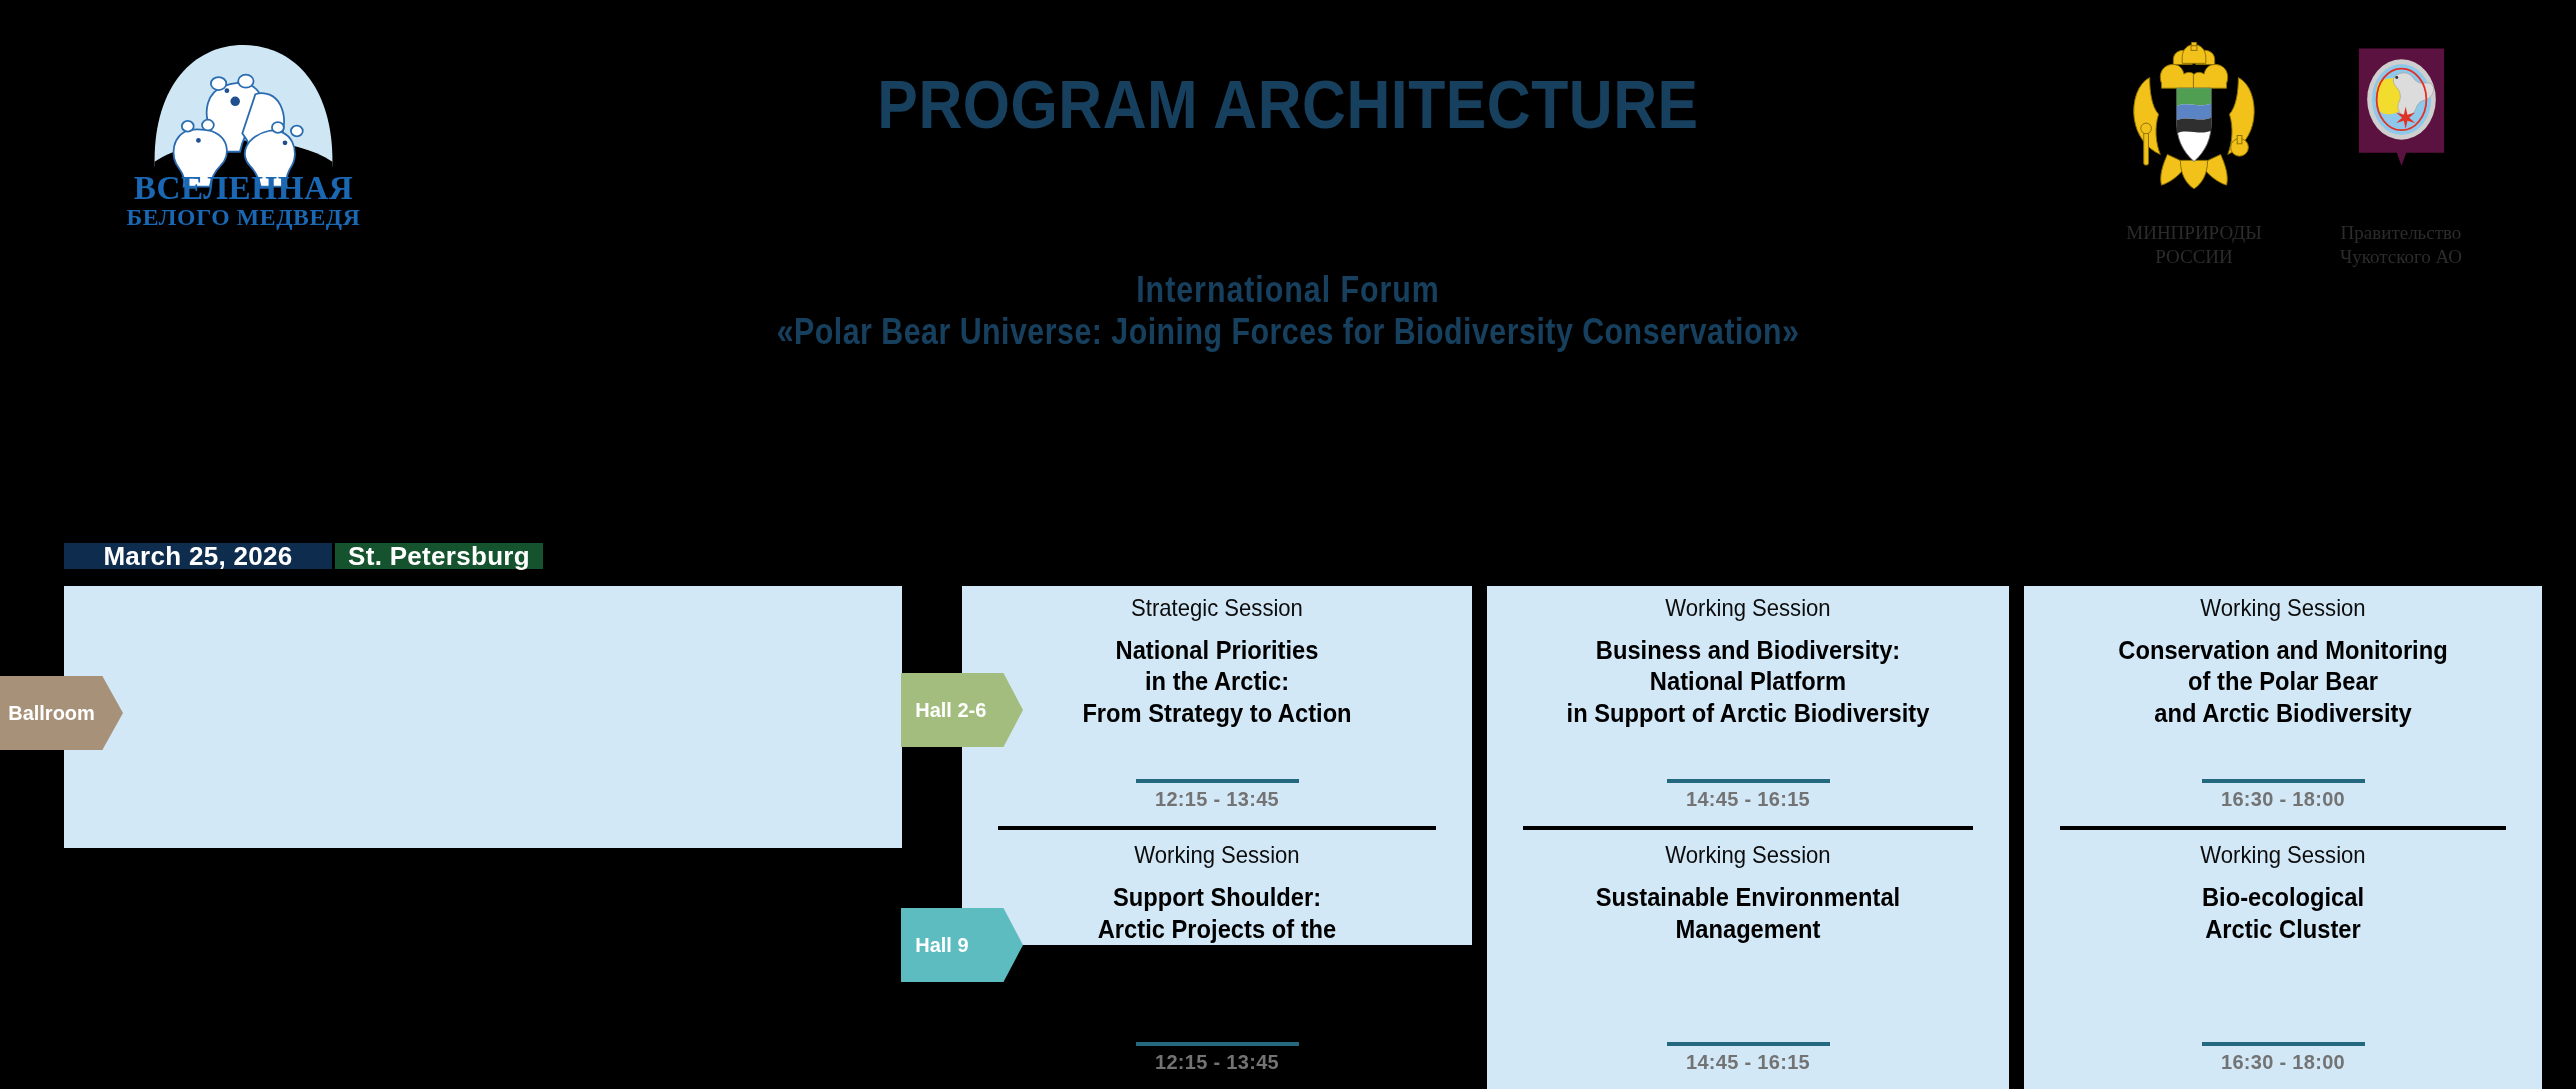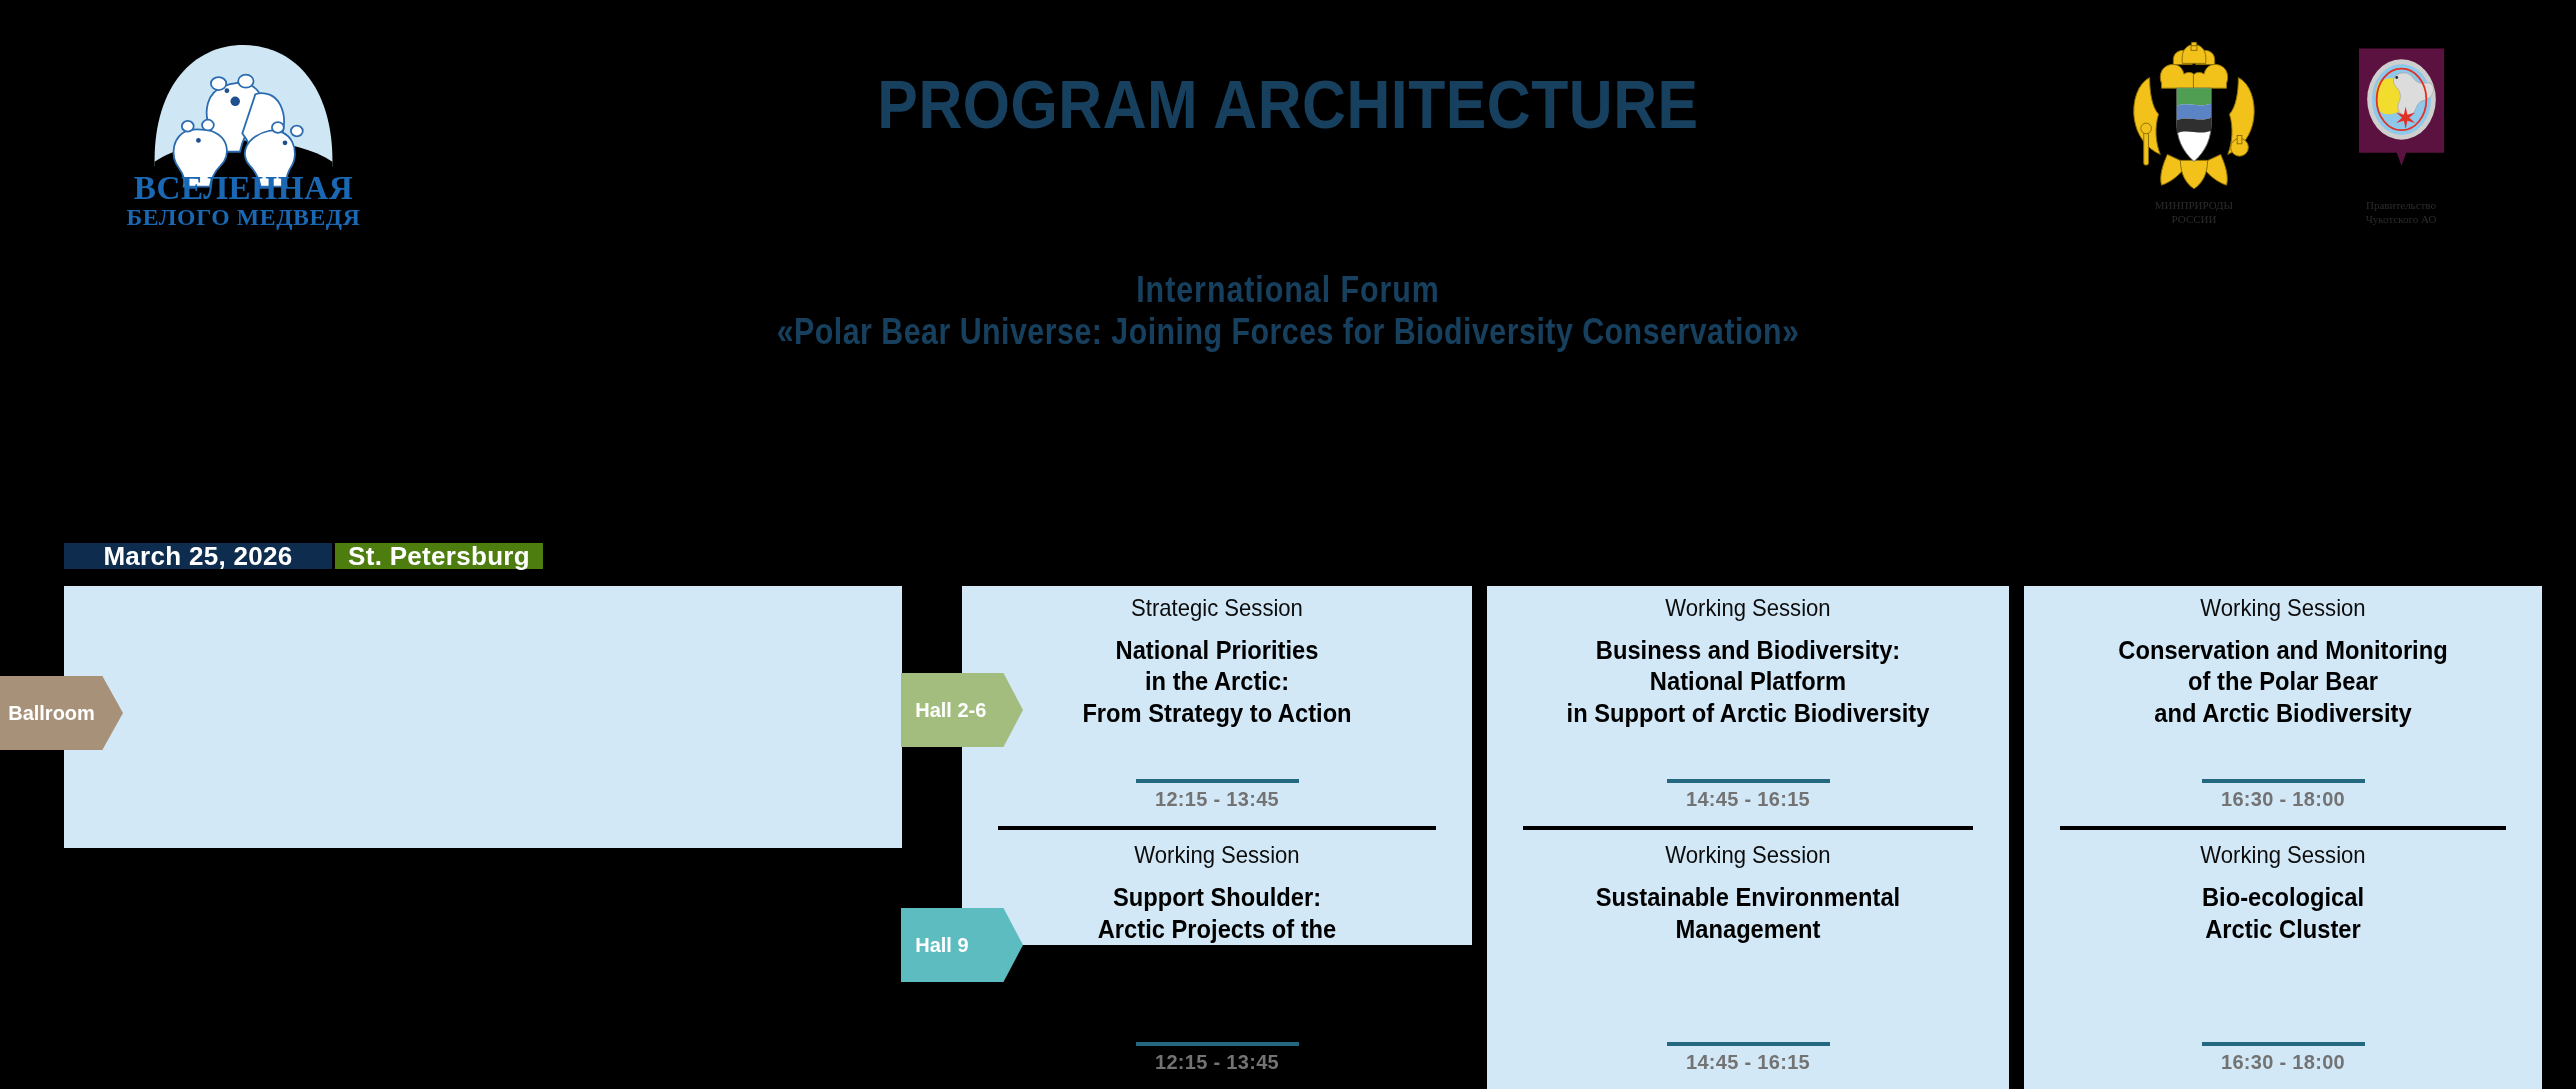--- a/index.html
+++ b/index.html
@@ -38,34 +38,34 @@
   .title-sub .line2{ font-size:37px; letter-spacing:0.6px; line-height:1.18; }
 
   .emblems{
     position:absolute; right:101px; top:33px;
     display:flex; gap:59px; align-items:flex-start;
   }
   .emblem{ width:148px; text-align:center; }
   .emblem-art{ height:166px; display:flex; align-items:center; justify-content:center; }
   .emblem-art svg{ display:block; }
   .emblem-cap{
-    margin-top:0; font-family:"Liberation Serif", serif;
-    font-size:11px; line-height:1.25; color:#2c2c2c; white-space:pre-line;
+    margin-top:22px; font-family:"Liberation Serif", serif;
+    font-size:19px; line-height:1.25; color:#2c2c2c; white-space:pre-line;
   }
 
   
   .tabs{ position:absolute; left:64px; top:543px; display:flex; }
   .tab{
     height:26px; display:flex; align-items:center; justify-content:center;
     color:#fff; font-weight:bold; font-size:26px;
     font-family:"Liberation Sans Narrow","Liberation Sans", sans-serif;
     letter-spacing:0.3px;
   }
   .tab-date{ width:268px; background:#0e2d4e; }
-  .tab-city{ width:208px; background:#4d7c0f; margin-left:3px; }
+  .tab-city{ width:208px; background:#14532d; margin-left:3px; }
 
   
   .grid{ position:absolute; left:0; top:586px; width:2576px; height:503px; }
 
   .col{ position:absolute; top:0; background:#d3e8f7; }
   .col-1{ left:64px;  width:838px; height:262px; }
   .col-2{ left:962px; width:510px;  height:359px; }
   .col-3{ left:1487px; width:522px;  height:503px; }
   .col-4{ left:2024px; width:518px;  height:503px; }
 

